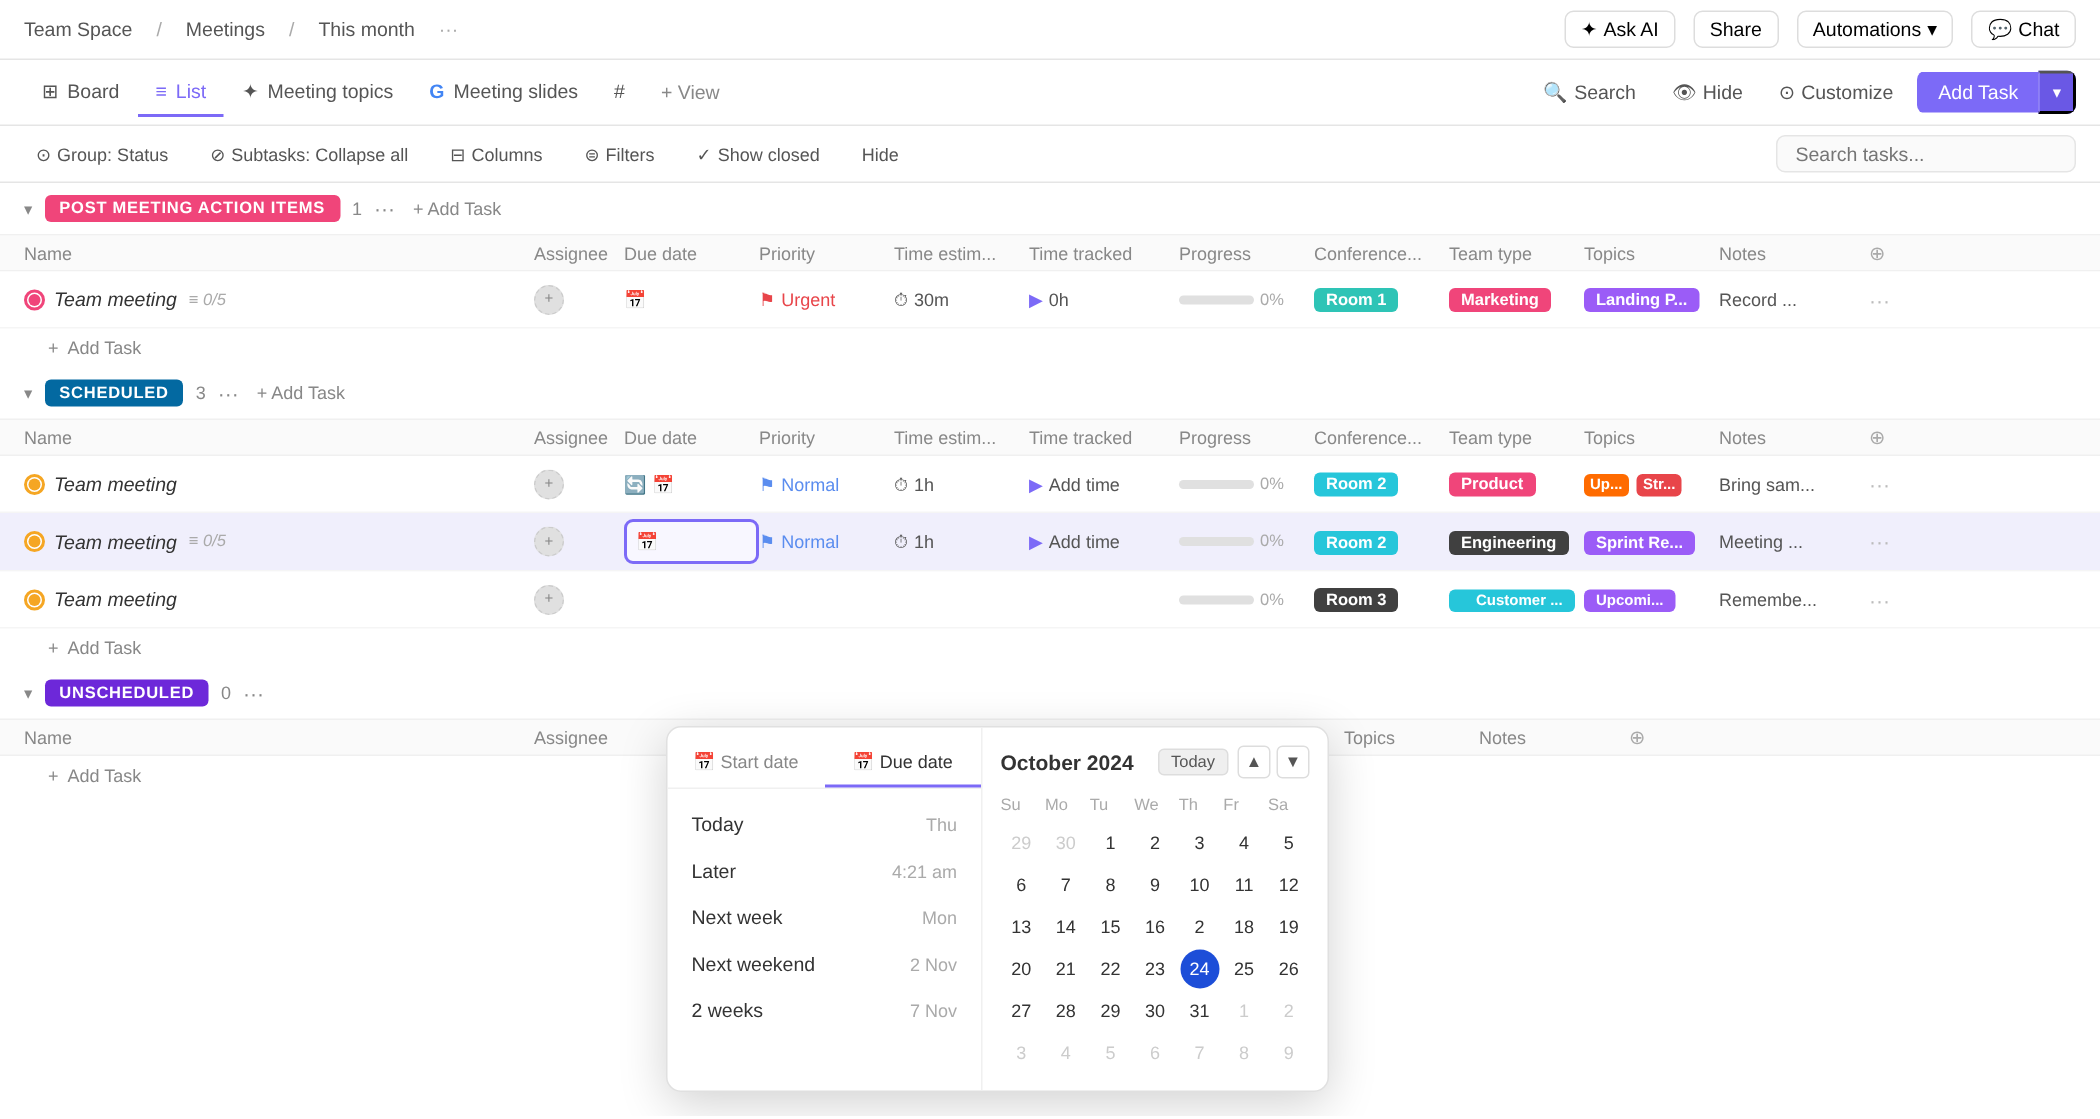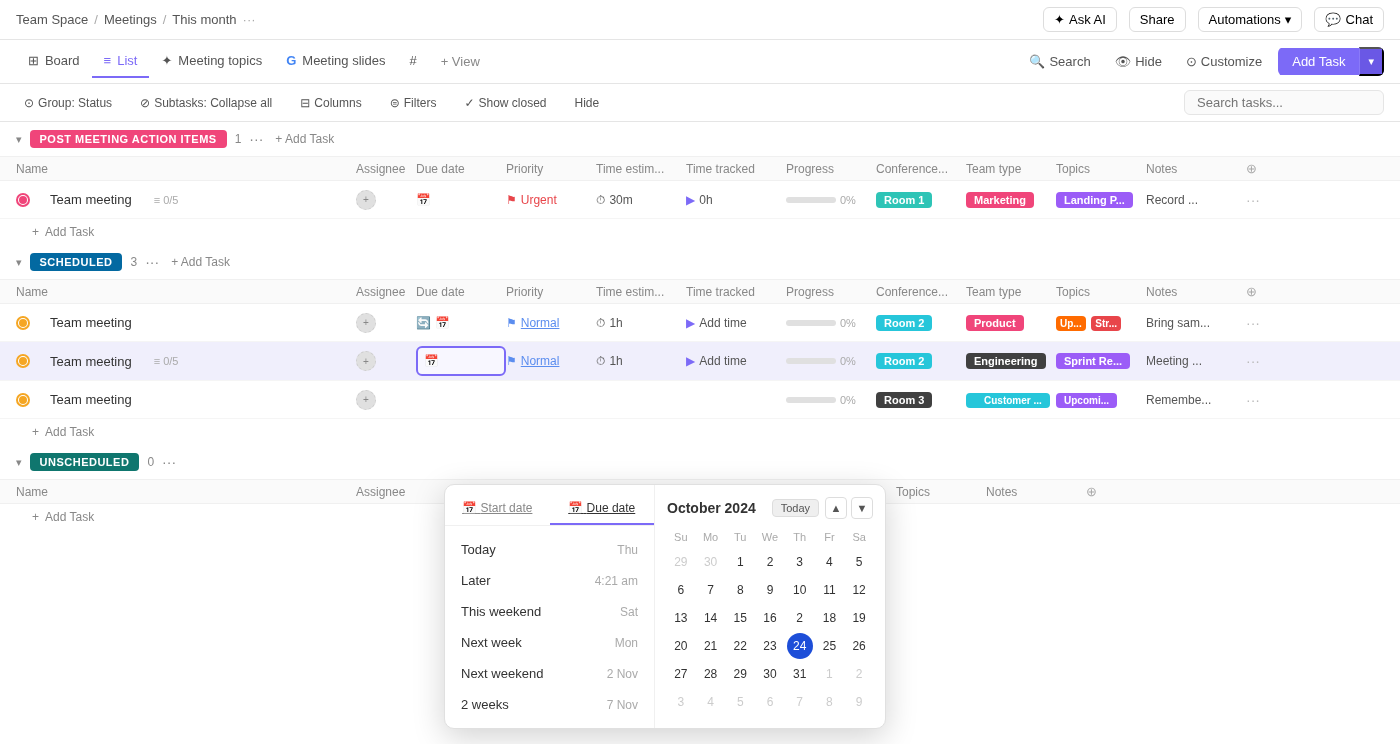--- a/index.html
+++ b/index.html
@@ -1,20 +1,20 @@
 <!DOCTYPE html>
 <html><head>
   <meta charset="utf-8">
   <style>
     * { box-sizing: border-box; margin: 0; padding: 0; }
     body { font-family: -apple-system, BlinkMacSystemFont, 'Segoe UI', sans-serif; font-size: 13px; background: #fff; color: #333; overflow: hidden; }
     
     
     .top-nav { display: flex; align-items: center; justify-content: space-between; padding: 0 16px; height: 40px; border-bottom: 1px solid #e5e5e5; background: #fff; }
-    .breadcrumb { display: flex; align-items: center; gap: 6px; font-size: 13px; color: #555; }
+    .breadcrumb { display: flex; align-items: center; gap: 16px; font-size: 13px; color: #555; }
     .breadcrumb span { cursor: pointer; }
     .breadcrumb .sep { color: #aaa; }
     .top-nav-right { display: flex; align-items: center; gap: 12px; }
     .ask-ai-btn { display: flex; align-items: center; gap: 4px; padding: 4px 10px; border: 1px solid #ddd; border-radius: 6px; cursor: pointer; font-size: 13px; background: #fff; }
     .share-btn { padding: 4px 10px; border: 1px solid #ddd; border-radius: 6px; cursor: pointer; font-size: 13px; background: #fff; }
     .automations-btn { display: flex; align-items: center; gap: 4px; padding: 4px 10px; border: 1px solid #ddd; border-radius: 6px; cursor: pointer; font-size: 13px; background: #fff; }
     .chat-btn { display: flex; align-items: center; gap: 4px; padding: 4px 10px; border: 1px solid #ddd; border-radius: 6px; cursor: pointer; font-size: 13px; background: #fff; }
 
     
     .view-tabs { display: flex; align-items: center; gap: 0; padding: 0 16px; height: 44px; border-bottom: 1px solid #e5e5e5; background: #fff; }
@@ -34,21 +34,21 @@
 
     
     .main { overflow-y: auto; height: calc(746px - 40px - 44px - 40px); position: relative; }
     
     
     .group-header { display: flex; align-items: center; gap: 8px; padding: 8px 16px; background: #fff; border-bottom: 1px solid #f0f0f0; position: sticky; top: 0; z-index: 2; }
     .group-toggle { cursor: pointer; color: #888; font-size: 11px; }
     .group-badge { padding: 3px 10px; border-radius: 4px; font-size: 11px; font-weight: 700; color: #fff; letter-spacing: 0.5px; }
     .group-badge.pink { background: #f0457a; }
     .group-badge.yellow { background: #0369a1; }
-    .group-badge.gray { background: #0f766e; }
+    .group-badge.gray { background: #6d28d9; }
     .group-count { font-size: 12px; color: #888; }
     .group-dots { cursor: pointer; color: #888; font-size: 14px; }
     .add-task-link { display: flex; align-items: center; gap: 4px; font-size: 12px; color: #888; cursor: pointer; margin-left: 4px; }
 
     
     .col-headers { display: flex; align-items: center; padding: 4px 16px; border-bottom: 1px solid #f0f0f0; background: #fafafa; }
     .col-name { flex: 0 0 340px; font-size: 12px; color: #888; font-weight: 500; }
     .col-assignee { flex: 0 0 60px; font-size: 12px; color: #888; font-weight: 400; }
     .col-duedate { flex: 0 0 90px; font-size: 12px; color: #888; font-weight: 500; }
     .col-priority { flex: 0 0 90px; font-size: 12px; color: #888; font-weight: 500; }
@@ -57,34 +57,34 @@
     .col-progress { flex: 0 0 90px; font-size: 12px; color: #888; font-weight: 500; }
     .col-conf { flex: 0 0 90px; font-size: 12px; color: #888; font-weight: 500; }
     .col-teamtype { flex: 0 0 90px; font-size: 12px; color: #888; font-weight: 500; }
     .col-topics { flex: 0 0 90px; font-size: 12px; color: #888; font-weight: 500; }
     .col-notes { flex: 0 0 100px; font-size: 12px; color: #888; font-weight: 500; }
     .col-add { flex: 0 0 30px; }
 
     
     .task-row { display: flex; align-items: center; padding: 4px 16px; border-bottom: 1px solid #f5f5f5; min-height: 38px; background: #fff; }
     .task-row.highlighted { background: #f0effc; }
-    .task-name-cell { flex: 0 0 340px; display: flex; align-items: center; gap: 20px; }
+    .task-name-cell { flex: 0 0 340px; display: flex; align-items: center; gap: 6px; font-style: italic; }
     .task-status-dot { width: 14px; height: 14px; border-radius: 50%; flex-shrink: 0; display: flex; align-items: center; justify-content: center; }
     .task-status-dot.pink { border: 2px solid #f0457a; background: #fff; }
     .task-status-dot.pink::after { content: ''; width: 8px; height: 8px; border-radius: 50%; background: #f0457a; }
     .task-status-dot.yellow { border: 2px solid #f5a623; background: #fff; }
     .task-status-dot.yellow::after { content: ''; width: 8px; height: 8px; border-radius: 50%; background: #f5a623; }
     .task-name { font-size: 13px; color: #333; }
     .task-subtask { font-size: 11px; color: #aaa; margin-left: 2px; }
     .task-assignee { flex: 0 0 60px; }
     .assignee-avatar { width: 20px; height: 20px; border-radius: 50%; background: #e0e0e0; display: flex; align-items: center; justify-content: center; font-size: 10px; color: #888; border: 1px dashed #ccc; cursor: pointer; }
     .task-duedate { flex: 0 0 90px; font-size: 12px; color: #888; display: flex; align-items: center; gap: 4px; }
     .task-priority { flex: 0 0 90px; font-size: 12px; display: flex; align-items: center; gap: 4px; }
     .priority-urgent { color: #e8454a; font-weight: 500; }
-    .priority-normal { color: #5b8def; font-weight: 500; text-decoration: underline; }
+    .priority-normal { color: #5b8def; font-weight: 500; }
     .task-timeest { flex: 0 0 90px; font-size: 12px; color: #555; display: flex; align-items: center; gap: 4px; }
     .task-timetrack { flex: 0 0 100px; font-size: 12px; color: #555; display: flex; align-items: center; gap: 4px; }
     .task-progress { flex: 0 0 90px; display: flex; align-items: center; gap: 4px; }
     .progress-bar { width: 50px; height: 6px; background: #e0e0e0; border-radius: 3px; overflow: hidden; }
     .progress-fill { height: 100%; background: #7c6af7; border-radius: 3px; }
     .progress-text { font-size: 11px; color: #aaa; }
     .task-conf { flex: 0 0 90px; }
     .task-teamtype { flex: 0 0 90px; }
     .task-topics { flex: 0 0 90px; }
     .task-notes { flex: 0 0 100px; font-size: 12px; color: #555; white-space: nowrap; overflow: hidden; text-overflow: ellipsis; }
@@ -100,35 +100,35 @@
     .badge-red { background: #e8454a; }
 
     .add-task-row { display: flex; align-items: center; gap: 6px; padding: 6px 16px 6px 32px; cursor: pointer; color: #888; font-size: 12px; }
 
     
     .datepicker-overlay { position: absolute; top: 362px; left: 444px; z-index: 100; display: flex; box-shadow: 0 8px 32px rgba(0,0,0,0.18); border-radius: 10px; overflow: hidden; background: #fff; border: 1px solid #e0e0e0; }
     .datepicker-left { width: 210px; border-right: 1px solid #f0f0f0; padding: 8px 0; }
     .datepicker-right { width: 230px; padding: 12px; }
     
     .datepicker-tabs { display: flex; border-bottom: 1px solid #f0f0f0; margin-bottom: 8px; }
-    .dp-tab { flex: 1; padding: 8px; text-align: center; font-size: 12px; color: #888; cursor: pointer; border-bottom: 2px solid transparent; text-decoration: underline; }
+    .dp-tab { flex: 1; padding: 8px; text-align: center; font-size: 12px; color: #888; cursor: pointer; border-bottom: 2px solid transparent; }
     .dp-tab.active { color: #333; border-bottom: 2px solid #7c6af7; font-weight: 500; }
 
     .dp-option { display: flex; align-items: center; justify-content: space-between; padding: 8px 16px; cursor: pointer; font-size: 13px; color: #333; }
     .dp-option-day { color: #aaa; font-size: 12px; }
     .dp-option-time { color: #aaa; font-size: 12px; }
 
     
     .cal-header { display: flex; align-items: center; justify-content: space-between; margin-bottom: 10px; }
     .cal-month { font-size: 14px; font-weight: 600; color: #333; }
     .cal-today-btn { padding: 2px 8px; border: 1px solid #ddd; border-radius: 4px; font-size: 11px; cursor: pointer; color: #555; }
     .cal-nav { display: flex; gap: 4px; }
     .cal-nav-btn { width: 22px; height: 22px; border: 1px solid #ddd; border-radius: 4px; cursor: pointer; display: flex; align-items: center; justify-content: center; font-size: 11px; color: #555; background: #fff; }
     .cal-days-header { display: grid; grid-template-columns: repeat(7, 1fr); gap: 2px; margin-bottom: 4px; }
-    .cal-day-label { text-align: center; font-size: 11px; color: #aaa; font-weight: 500; padding: 2px 0; }
+    .cal-day-label { text-align: left; font-size: 11px; color: #aaa; font-weight: 500; padding: 2px 0; }
     .cal-grid { display: grid; grid-template-columns: repeat(7, 1fr); gap: 2px; }
     .cal-cell { text-align: center; font-size: 12px; padding: 4px 2px; border-radius: 50%; cursor: pointer; width: 26px; height: 26px; display: flex; align-items: center; justify-content: center; margin: 0 auto; color: #333; }
     .cal-cell.other-month { color: #ccc; }
     .cal-cell.today { background: #1d4ed8; color: #fff; border-radius: 50%; }
 
     
     .date-input-active { border: 2px solid #7c6af7; border-radius: 6px; background: #f8f7ff; padding: 2px 6px; min-width: 80px; height: 30px; display: flex; align-items: center; }
   </style>
 </head>
 <body>
@@ -490,24 +490,20 @@
           <span>Due date</span>
         </div>
       </div>
       <div class="dp-option">
         <span>Today</span>
         <span class="dp-option-day">Thu</span>
       </div>
       <div class="dp-option">
         <span>Later</span>
         <span class="dp-option-time">4:21 am</span>
-      </div>
-      <div class="dp-option">
-        <span>This weekend</span>
-        <span class="dp-option-day">Sat</span>
       </div>
       <div class="dp-option">
         <span>Next week</span>
         <span class="dp-option-day">Mon</span>
       </div>
       <div class="dp-option">
         <span>Next weekend</span>
         <span class="dp-option-day">2 Nov</span>
       </div>
       <div class="dp-option">

